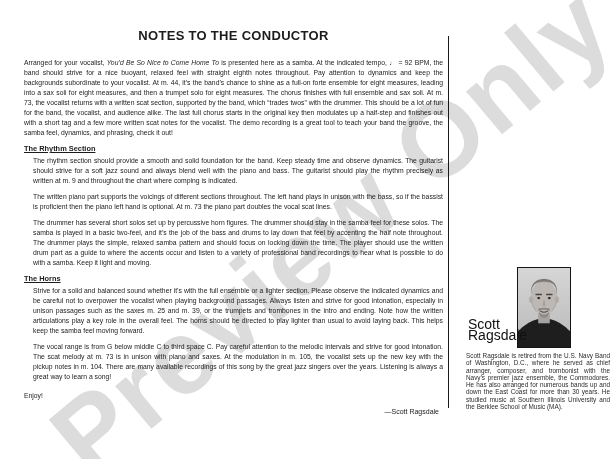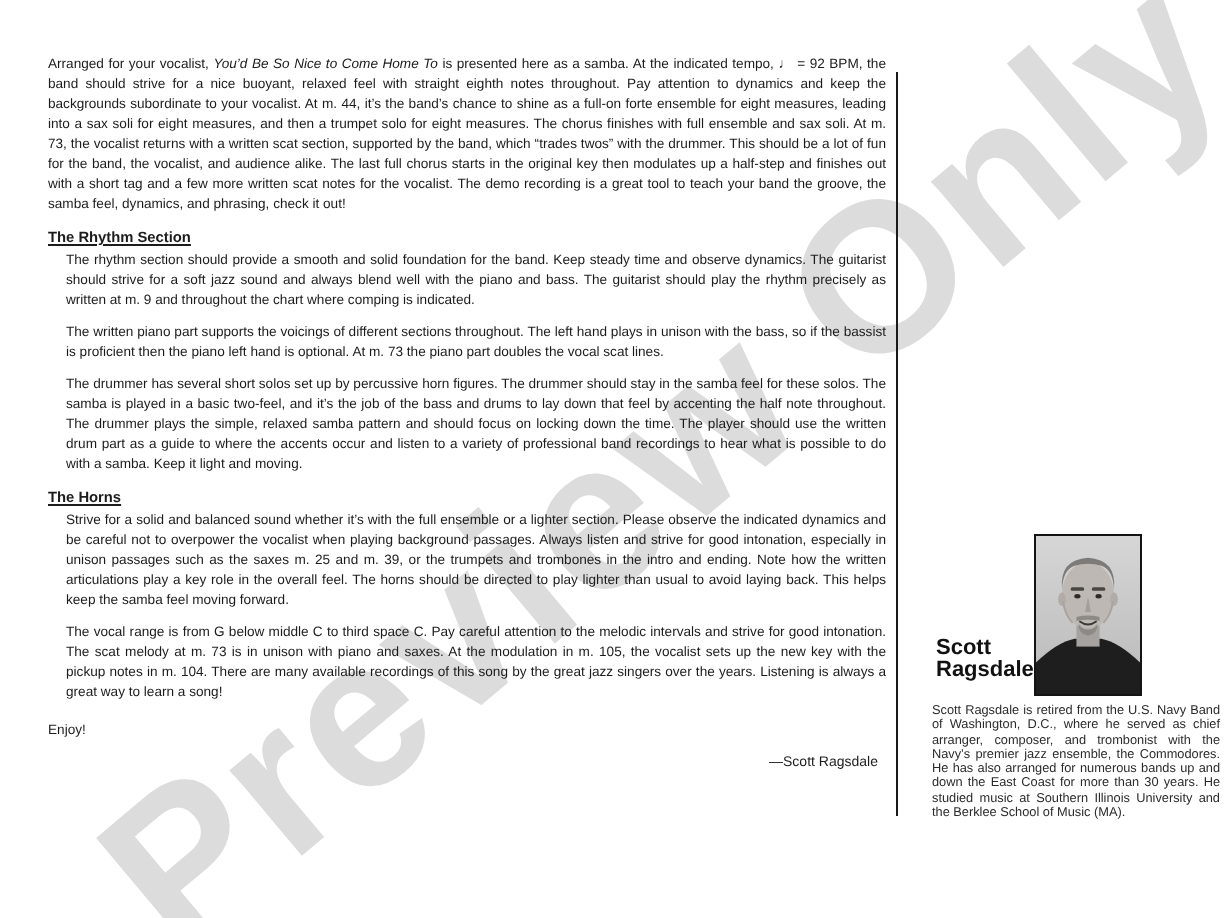--- a/index.html
+++ b/index.html
@@ -91,41 +91,42 @@
     border: 1.5px solid #141414;
     box-sizing: border-box;
     background: #c9c9c9;
     overflow: hidden;
   }
   .photo-frame svg { display: block; width: 100%; height: 100%; }
   .author-name {
     position: absolute;
     left: 2px; top: 57px;
     width: 49px;
-    font-size: 11px;
-    font-weight: bold;
+    font-size: 14px;
+    font-weight: normal;
     line-height: 10.5px;
     color: #111;
   }
   .author-bio {
     position: absolute;
     left: 0; top: 90px;
     width: 144px;
     font-size: 6.4px;
     line-height: 7.3px;
     text-align: justify;
     color: #2b2b2b;
   }
 </style>
 </head>
 <body>
 
 <div class="watermark">Preview Only</div>
 
 <div class="main-col">
+  <h1 class="doc-title">NOTES TO THE CONDUCTOR</h1>
 
   <p class="body-text"><span>Arranged for your vocalist, </span><span class="italic">You’d Be So Nice to Come Home To</span><span> is presented here as a samba. At the indicated tempo, ♩ = 92 BPM, the band should strive for a nice buoyant, relaxed feel with straight eighth notes throughout. Pay attention to dynamics and keep the backgrounds subordinate to your vocalist. At m. 44, it’s the band’s chance to shine as a full-on forte ensemble for eight measures, leading into a sax soli for eight measures, and then a trumpet solo for eight measures. The chorus finishes with full ensemble and sax soli. At m. 73, the vocalist returns with a written scat section, supported by the band, which “trades twos” with the drummer. This should be a lot of fun for the band, the vocalist, and audience alike. The last full chorus starts in the original key then modulates up a half-step and finishes out with a short tag and a few more written scat notes for the vocalist. The demo recording is a great tool to teach your band the groove, the samba feel, dynamics, and phrasing, check it out!</span></p>
 
   <div>
     <div class="sec-head">The Rhythm Section</div>
     <p class="sec-par">The rhythm section should provide a smooth and solid foundation for the band. Keep steady time and observe dynamics. The guitarist should strive for a soft jazz sound and always blend well with the piano and bass. The guitarist should play the rhythm precisely as written at m. 9 and throughout the chart where comping is indicated.</p>
     <p class="sec-par">The written piano part supports the voicings of different sections throughout. The left hand plays in unison with the bass, so if the bassist is proficient then the piano left hand is optional. At m. 73 the piano part doubles the vocal scat lines.</p>
     <p class="sec-par">The drummer has several short solos set up by percussive horn figures. The drummer should stay in the samba feel for these solos. The samba is played in a basic two-feel, and it’s the job of the bass and drums to lay down that feel by accenting the half note throughout. The drummer plays the simple, relaxed samba pattern and should focus on locking down the time. The player should use the written drum part as a guide to where the accents occur and listen to a variety of professional band recordings to hear what is possible to do with a samba. Keep it light and moving.</p>
   </div>
 

